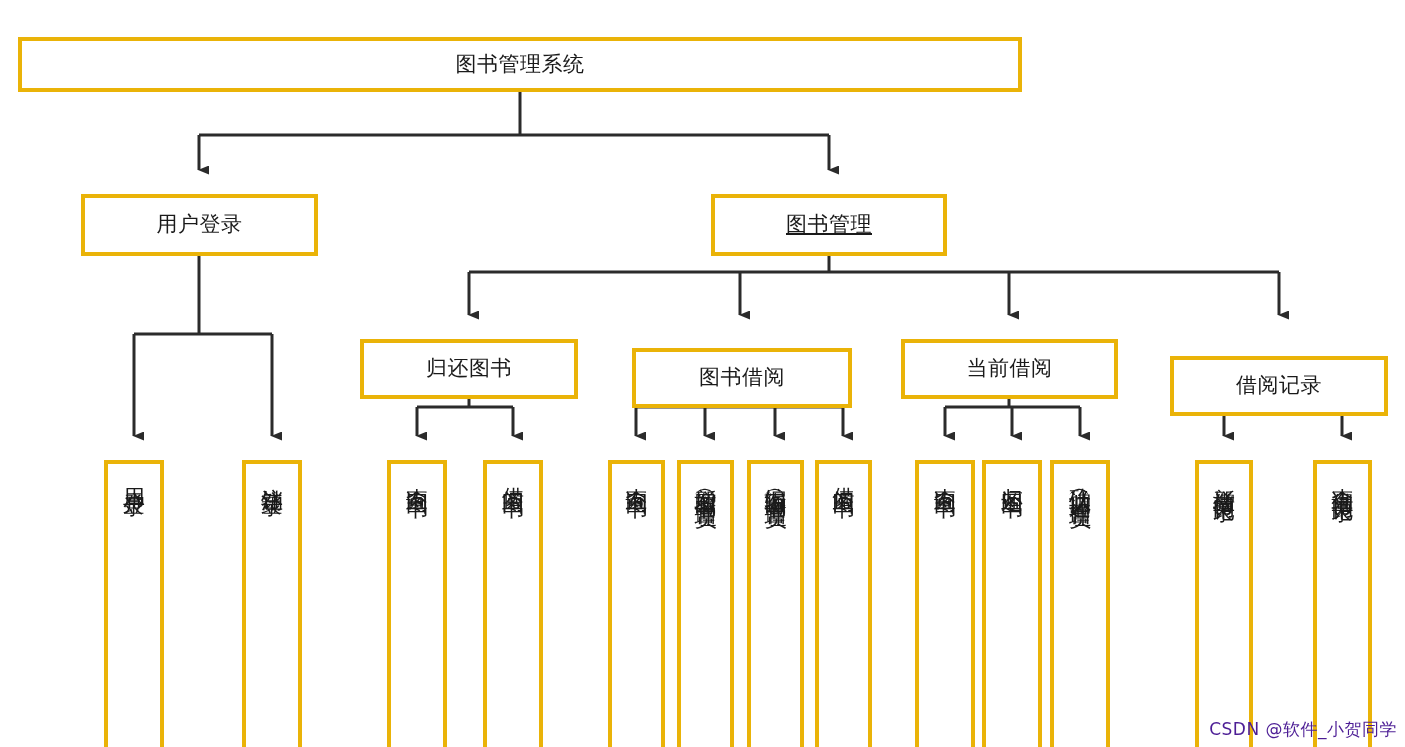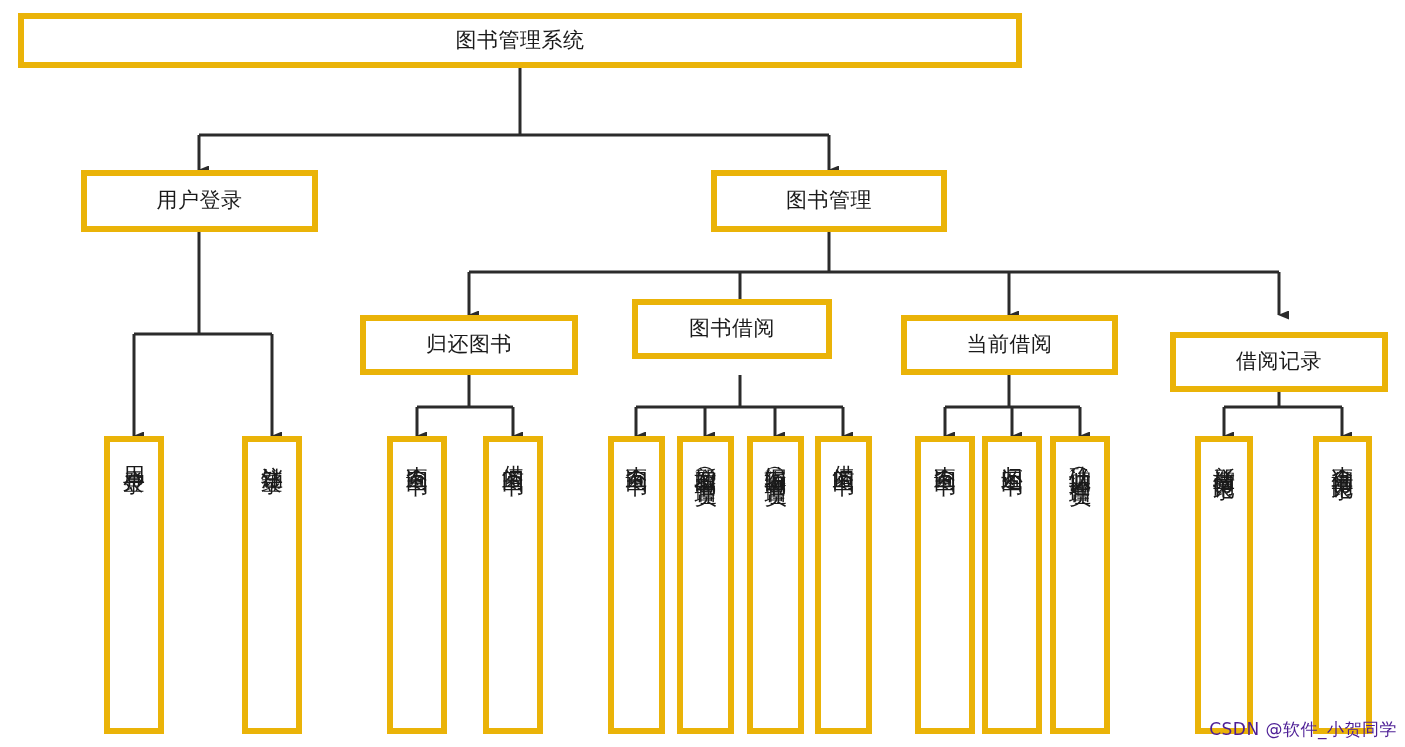--- a/index.html
+++ b/index.html
@@ -21,26 +21,27 @@
   #diagram-svg {
     position: absolute;
     left: 0;
     top: 0;
     width: 1405px;
     height: 747px;
   }
   .node {
     position: absolute;
     box-sizing: border-box;
-    border: 6px solid #eab308;
+    border: 4px solid #eab308;
     background: #ffffff;
     display: flex;
     align-items: center;
     justify-content: center;
     color: #1a1a1a;
+    margin-top: 24px;
   }
   .node .node-label {
     display: block;
     text-align: center;
     line-height: 1.12;
     white-space: nowrap;
   }
   .node.horiz .node-label {
     font-size: 21px;
     letter-spacing: 0.5px;
@@ -117,28 +118,28 @@
       </g>
   </svg>
 
   <div class="node horiz" id="node-root" style="left: 18px; top: 13px; width: 1004px; height: 55px;">
     <span class="node-label">图书管理系统</span>
   </div>
 
   <div class="node horiz" id="node-l1-0" style="left: 81px; top: 170px; width: 237px; height: 62px;">
     <span class="node-label">用户登录</span>
   </div>
-  <div class="node horiz" id="node-l1-1" style="left: 711px; top: 170px; width: 236px; height: 62px;">
+  <div class="node horiz" id="node-l1-1" style="left: 711px; top: 170px; width: 236px; height: 62px; text-decoration: underline;">
     <span class="node-label">图书管理</span>
   </div>
 
   <div class="node horiz" id="node-l2-0" style="left: 360px; top: 315px; width: 218px; height: 60px;">
     <span class="node-label">归还图书</span>
   </div>
-  <div class="node horiz" id="node-l2-1" style="left: 632px; top: 299px; width: 200px; height: 60px;">
+  <div class="node horiz" id="node-l2-1" style="left: 632px; top: 324px; width: 220px; height: 60px;">
     <span class="node-label">图书借阅</span>
   </div>
   <div class="node horiz" id="node-l2-2" style="left: 901px; top: 315px; width: 217px; height: 60px; align-items: center;">
     <span class="node-label">当前借阅</span>
   </div>
   <div class="node horiz" id="node-l2-3" style="left: 1170px; top: 332px; width: 218px; height: 60px;">
     <span class="node-label">借阅记录</span>
   </div>
 
   <div class="node vert" id="node-leaf-0" style="left: 104px; top: 436px; width: 60px; height: 298px;">

